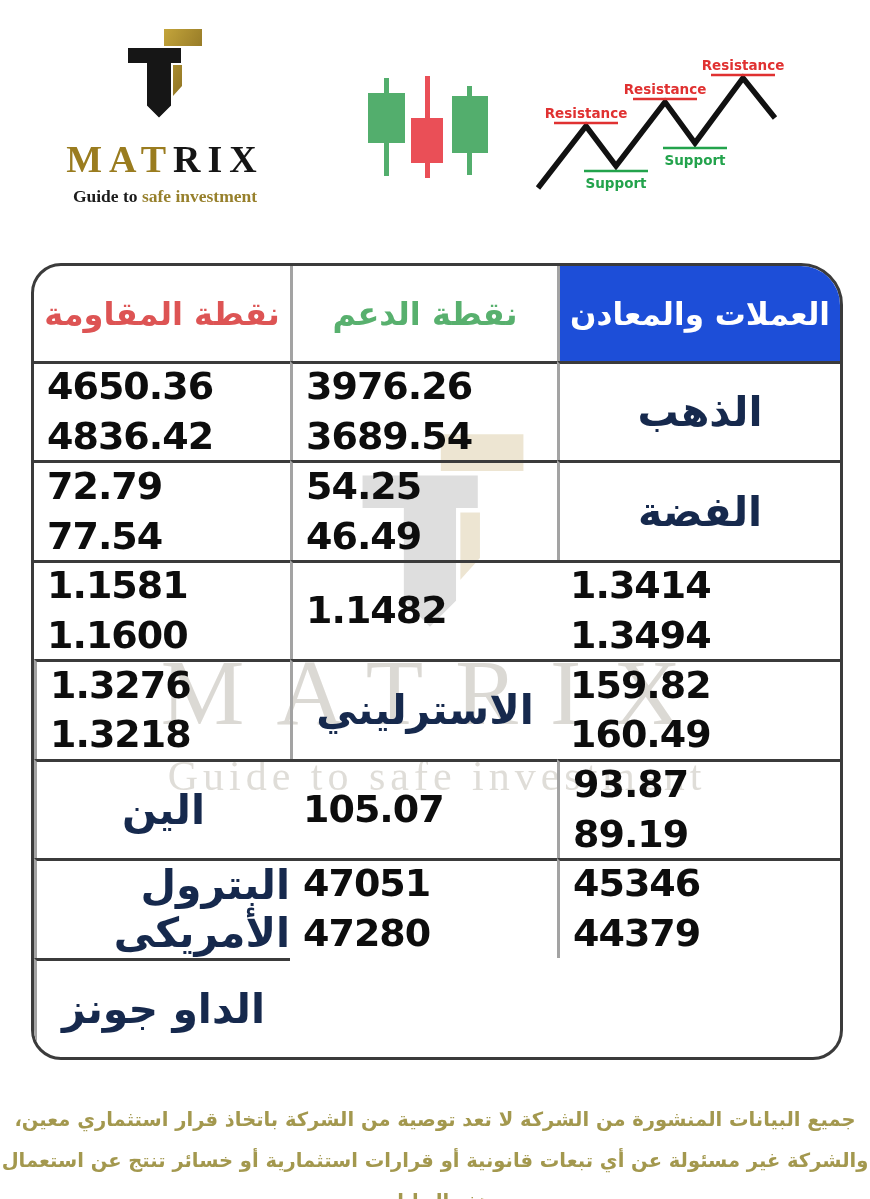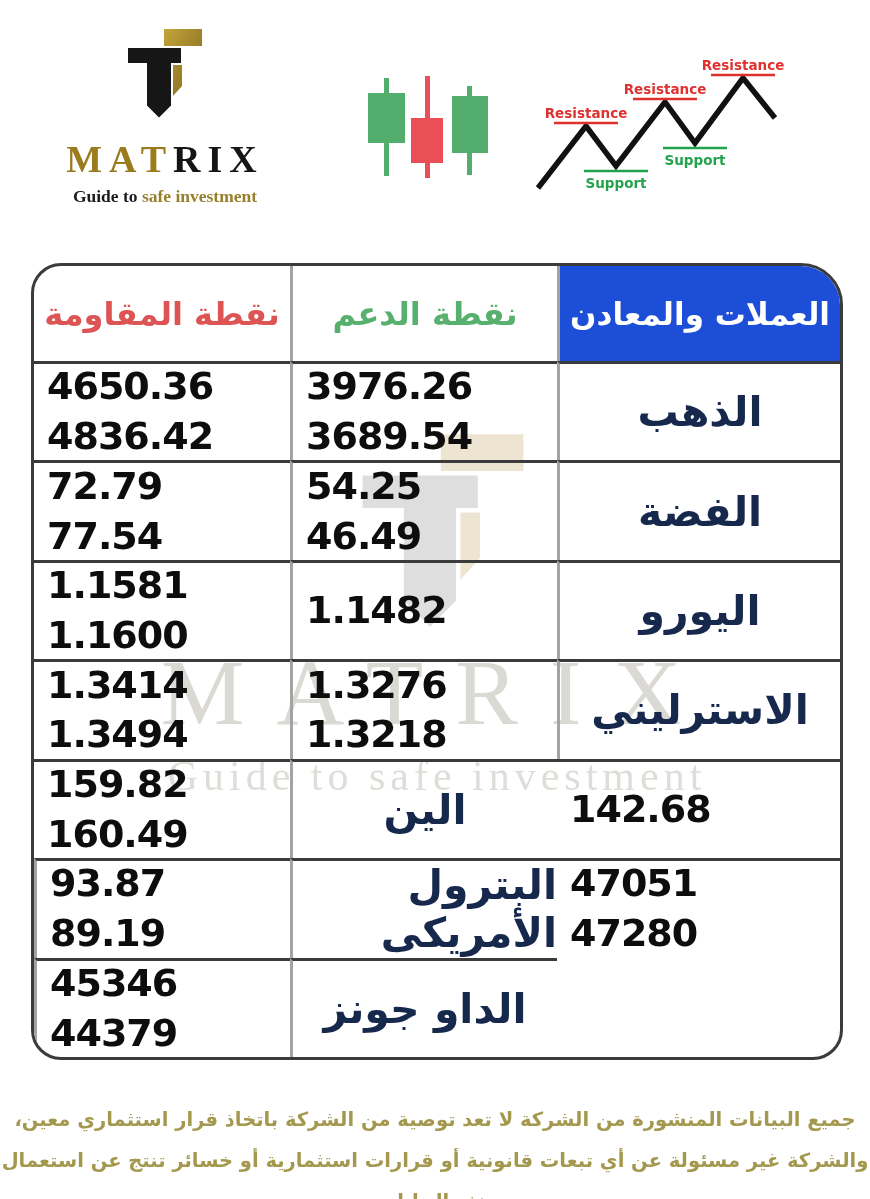--- a/index.html
+++ b/index.html
@@ -147,23 +147,20 @@
           <span>الفضة</span>
         </div>
 
       <div class="cell val c1 rborder">
         <div class="num">1.1581</div>
         <div class="num">1.1600</div>
       </div>
       <div class="cell val c2 rborder">
         <div class="num">1.1482</div>
       </div>
-      <div class="cell lbl c3 rborder">
-          <span>اليورو</span>
-        </div>
 
       <div class="cell val c1 rborder">
         <div class="num">1.3414</div>
         <div class="num">1.3494</div>
       </div>
       <div class="cell val c2 rborder">
         <div class="num">1.3276</div>
         <div class="num">1.3218</div>
       </div>
       <div class="cell lbl c3 rborder">
@@ -172,21 +169,21 @@
 
       <div class="cell val c1 rborder">
         <div class="num">159.82</div>
         <div class="num">160.49</div>
       </div>
       <div class="cell lbl c3 rborder">
           <span>الين</span>
         </div>
 
       <div class="cell val c1 rborder">
-        <div class="num">142.68</div>
+        <div class="num">105.07</div>
       </div>
       <div class="cell val c2 rborder">
         <div class="num">93.87</div>
         <div class="num">89.19</div>
       </div>
       <div class="cell lbl c3 rborder">
           <span>البترول الأمريكى</span>
         </div>
 
       <div class="cell val c1 rborder">

